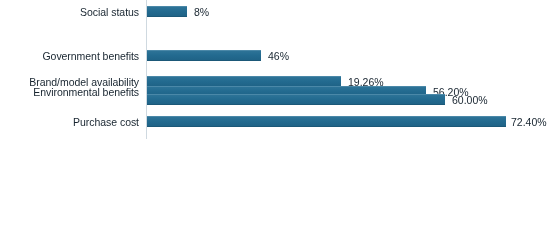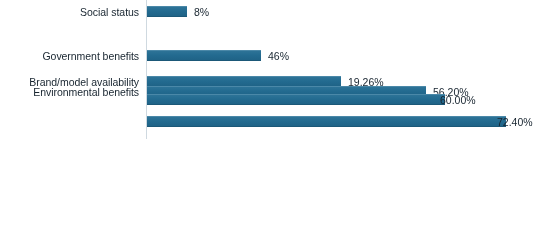--- a/index.html
+++ b/index.html
@@ -129,24 +129,25 @@
           </div>
         </div>
         <div class="value-label" style="left: 426px; color: rgb(23, 36, 47);">56.20%</div>
       </div>
       <div class="row" style="top: 89px;">
         <div class="bar-wrap" style="width: 298px;">
           <div class="bar" style="width: 298px; background: rgb(35, 107, 144); border-top-color: rgb(74, 136, 168); border-bottom-color: rgb(27, 88, 120);">
             <div class="bar-inner"></div>
           </div>
         </div>
-        <div class="value-label" style="left: 433px; color: rgb(23, 36, 47);">60.00%</div>
+        <div class="value-label" style="left: 445px; color: rgb(23, 36, 47);">60.00%</div>
       </div>
       <div class="row" style="top: 111px;">
+        <div class="cat-label">Purchase cost</div>
         <div class="bar-wrap" style="width: 359px;">
           <div class="bar" style="width: 359px; background: rgb(35, 107, 144); border-top-color: rgb(74, 136, 168); border-bottom-color: rgb(27, 88, 120);">
             <div class="bar-inner"></div>
           </div>
         </div>
-        <div class="value-label" style="left: 490px; color: rgb(23, 36, 47);">72.40%</div>
+        <div class="value-label" style="left: 504px; color: rgb(23, 36, 47);">72.40%</div>
       </div>
     </div>
 </div>
 
 </body></html>

